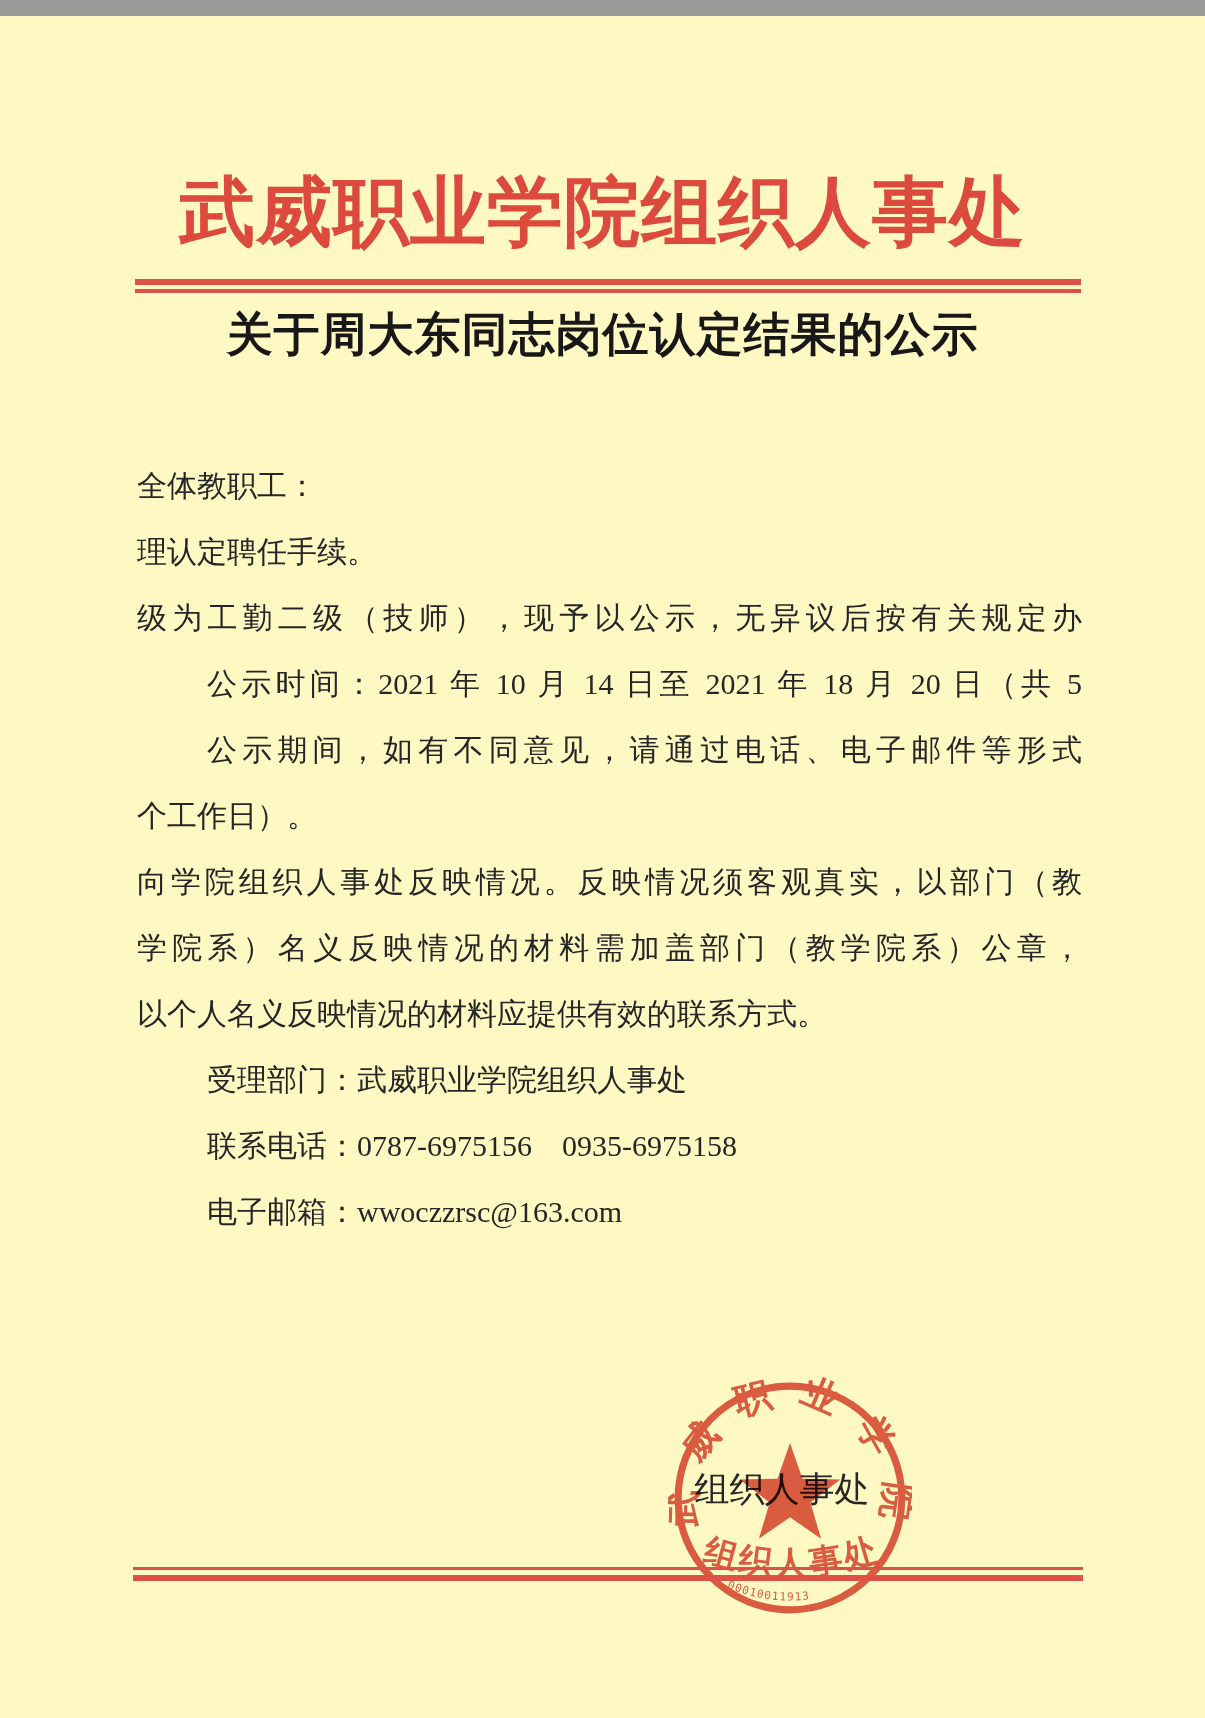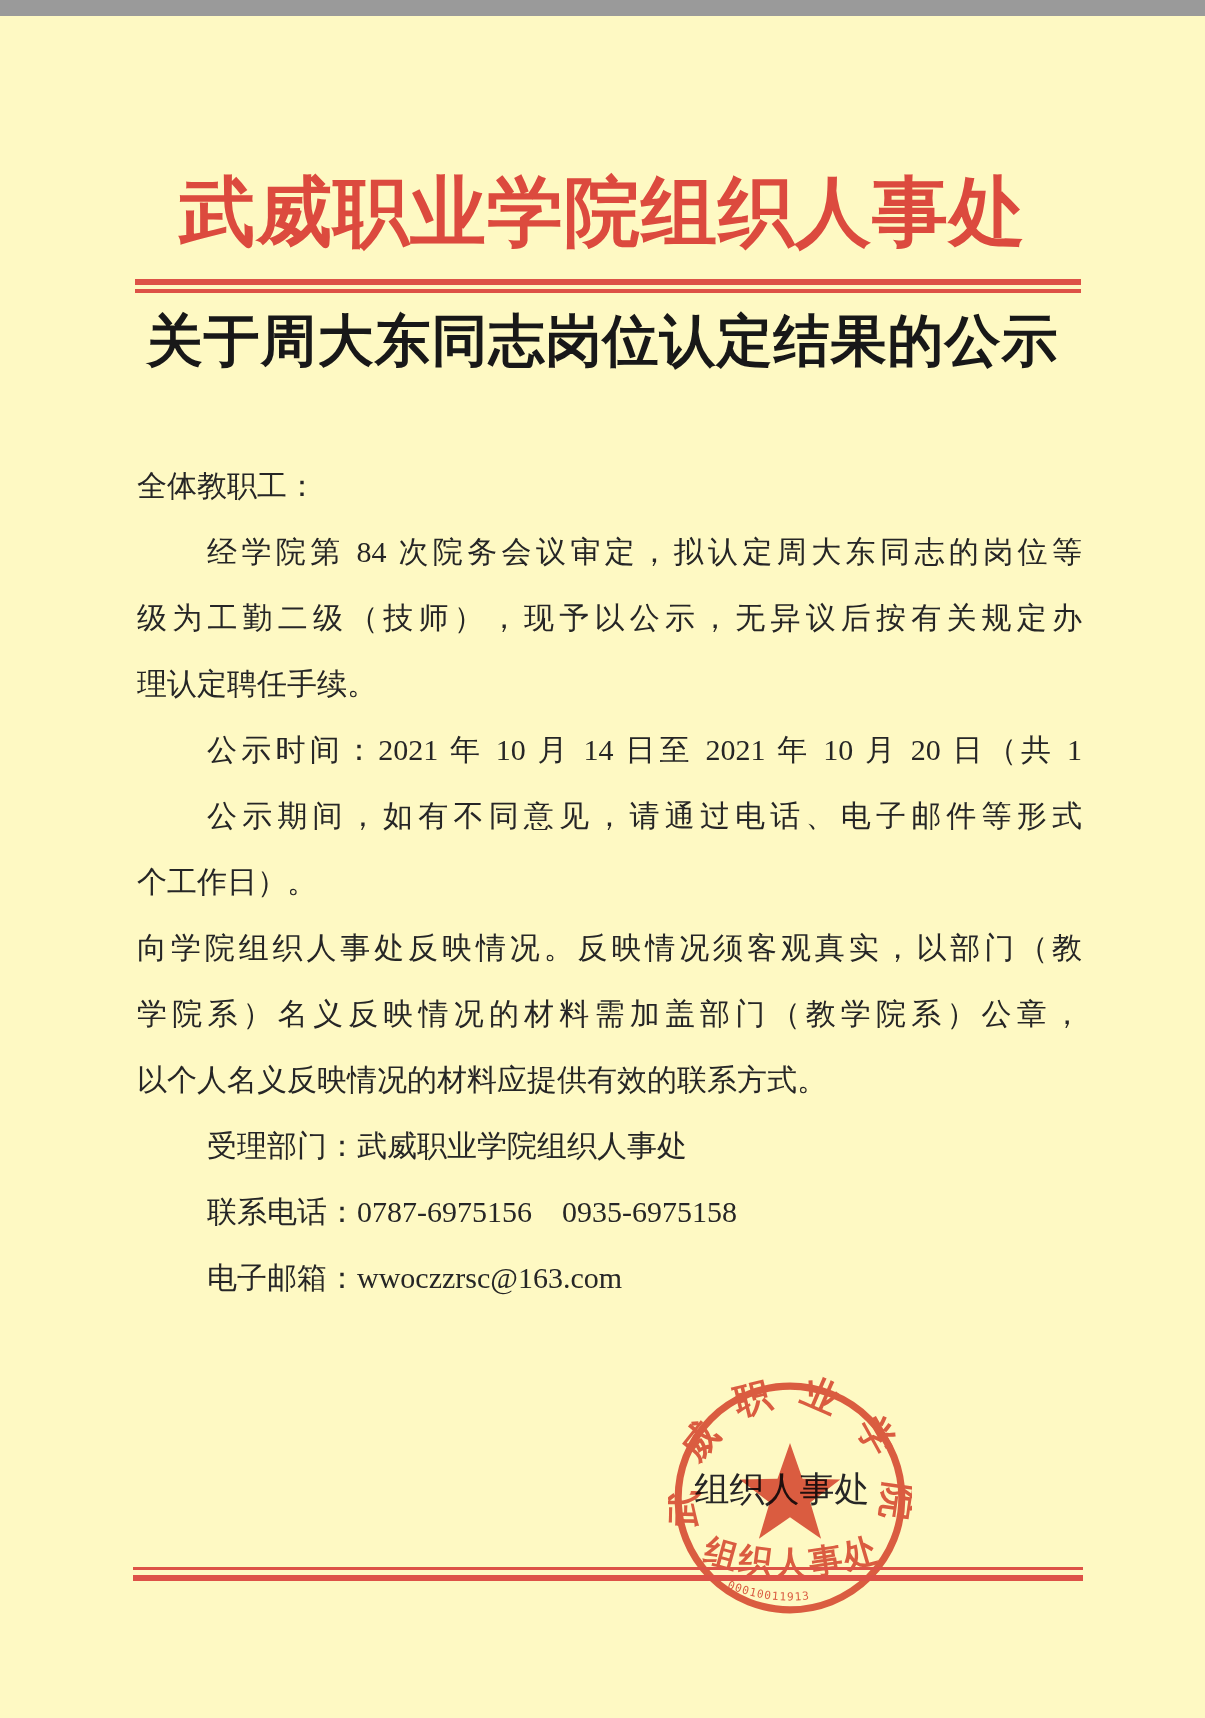--- a/index.html
+++ b/index.html
@@ -21,21 +21,21 @@
     white-space:nowrap;
   }
   .rule-top{position:absolute;left:135px;top:263px;width:946px;}
   .rule-top .thick{height:6px;background:#dd5247;}
   .rule-top .gap{height:4px;}
   .rule-top .thin{height:4px;background:#dd5247;}
   
   .doc-title{
     position:absolute;top:288px;left:0;width:1205px;
     text-align:center;
-    font-size:56px;font-weight:bold;color:#181818;
+    font-size:46px;font-weight:bold;color:#181818;
     letter-spacing:1px;white-space:nowrap;
   }
   
   .body-block{
     position:absolute;left:137px;top:437px;width:945px;
     font-size:30px;color:#262626;
   }
   .line{
     height:66px;line-height:66px;
     white-space:nowrap;
@@ -98,25 +98,24 @@
     <div class="thick"></div>
     <div class="gap"></div>
     <div class="thin"></div>
   </div>
 
   <div class="doc-title">关于周大东同志岗位认定结果的公示</div>
 
   <div class="body-block">
     <div class="line">全体教职工：</div>
 
-    <div class="line indent fill">经学院第 84 次院务会议审定，拟认定周大东同志的岗位等</div>
+    <div class="line">理认定聘任手续。</div>
     <div class="line fill">级为工勤二级（技师），现予以公示，无异议后按有关规定办</div>
-    <div class="line">理认定聘任手续。</div>
 
-    <div class="line indent fill">公示时间：2021 年 10 月 14 日至 2021 年 10 月 20 日（共 1</div>
+    <div class="line indent fill">公示时间：2021 年 10 月 14 日至 2021 年 18 月 20 日（共 5</div>
     <div class="line indent fill">公示期间，如有不同意见，请通过电话、电子邮件等形式</div>
 
     <div class="line">个工作日）。</div>
     <div class="line fill">向学院组织人事处反映情况。反映情况须客观真实，以部门（教</div>
     <div class="line fill">学院系）名义反映情况的材料需加盖部门（教学院系）公章，</div>
     <div class="line">以个人名义反映情况的材料应提供有效的联系方式。</div>
 
     <div class="line indent">受理部门：武威职业学院组织人事处</div>
     <div class="line indent">联系电话：0787-6975156　0935-6975158</div>
     <div class="line indent">电子邮箱：wwoczzrsc@163.com</div>

